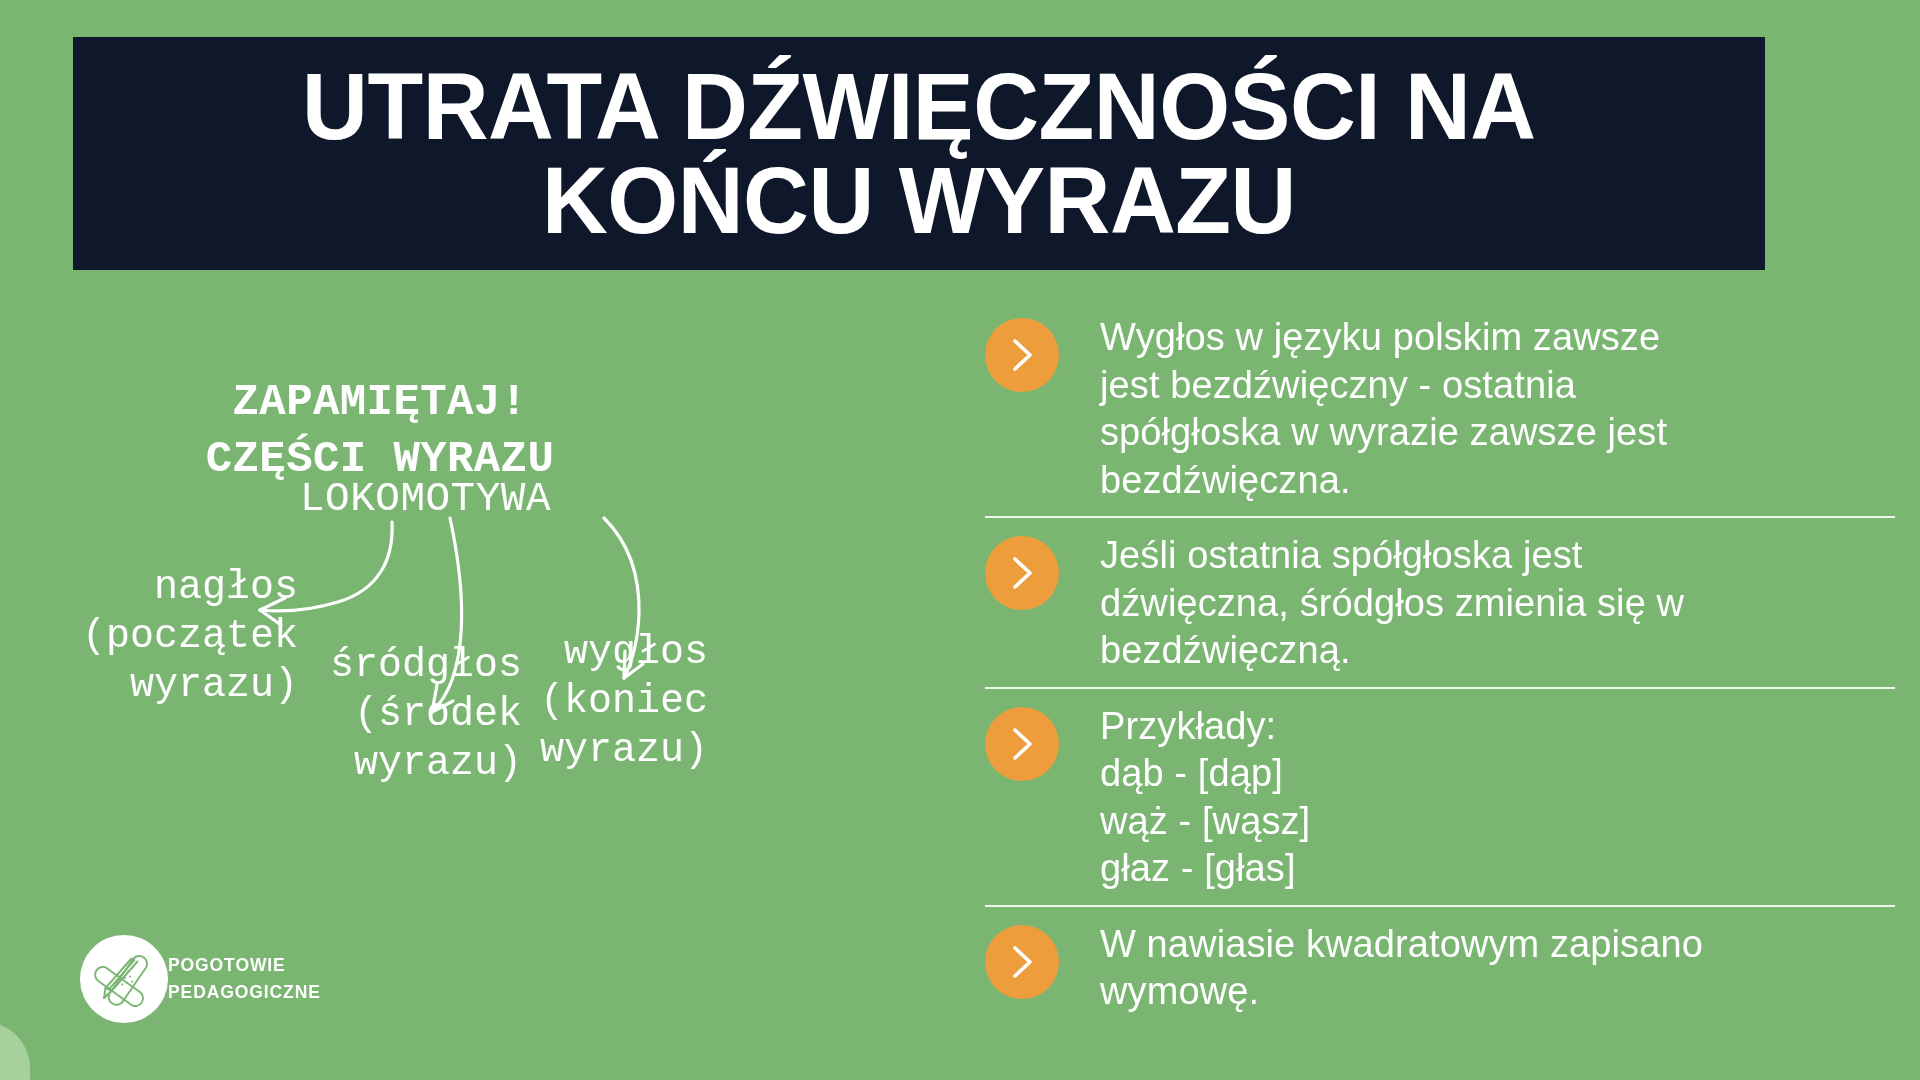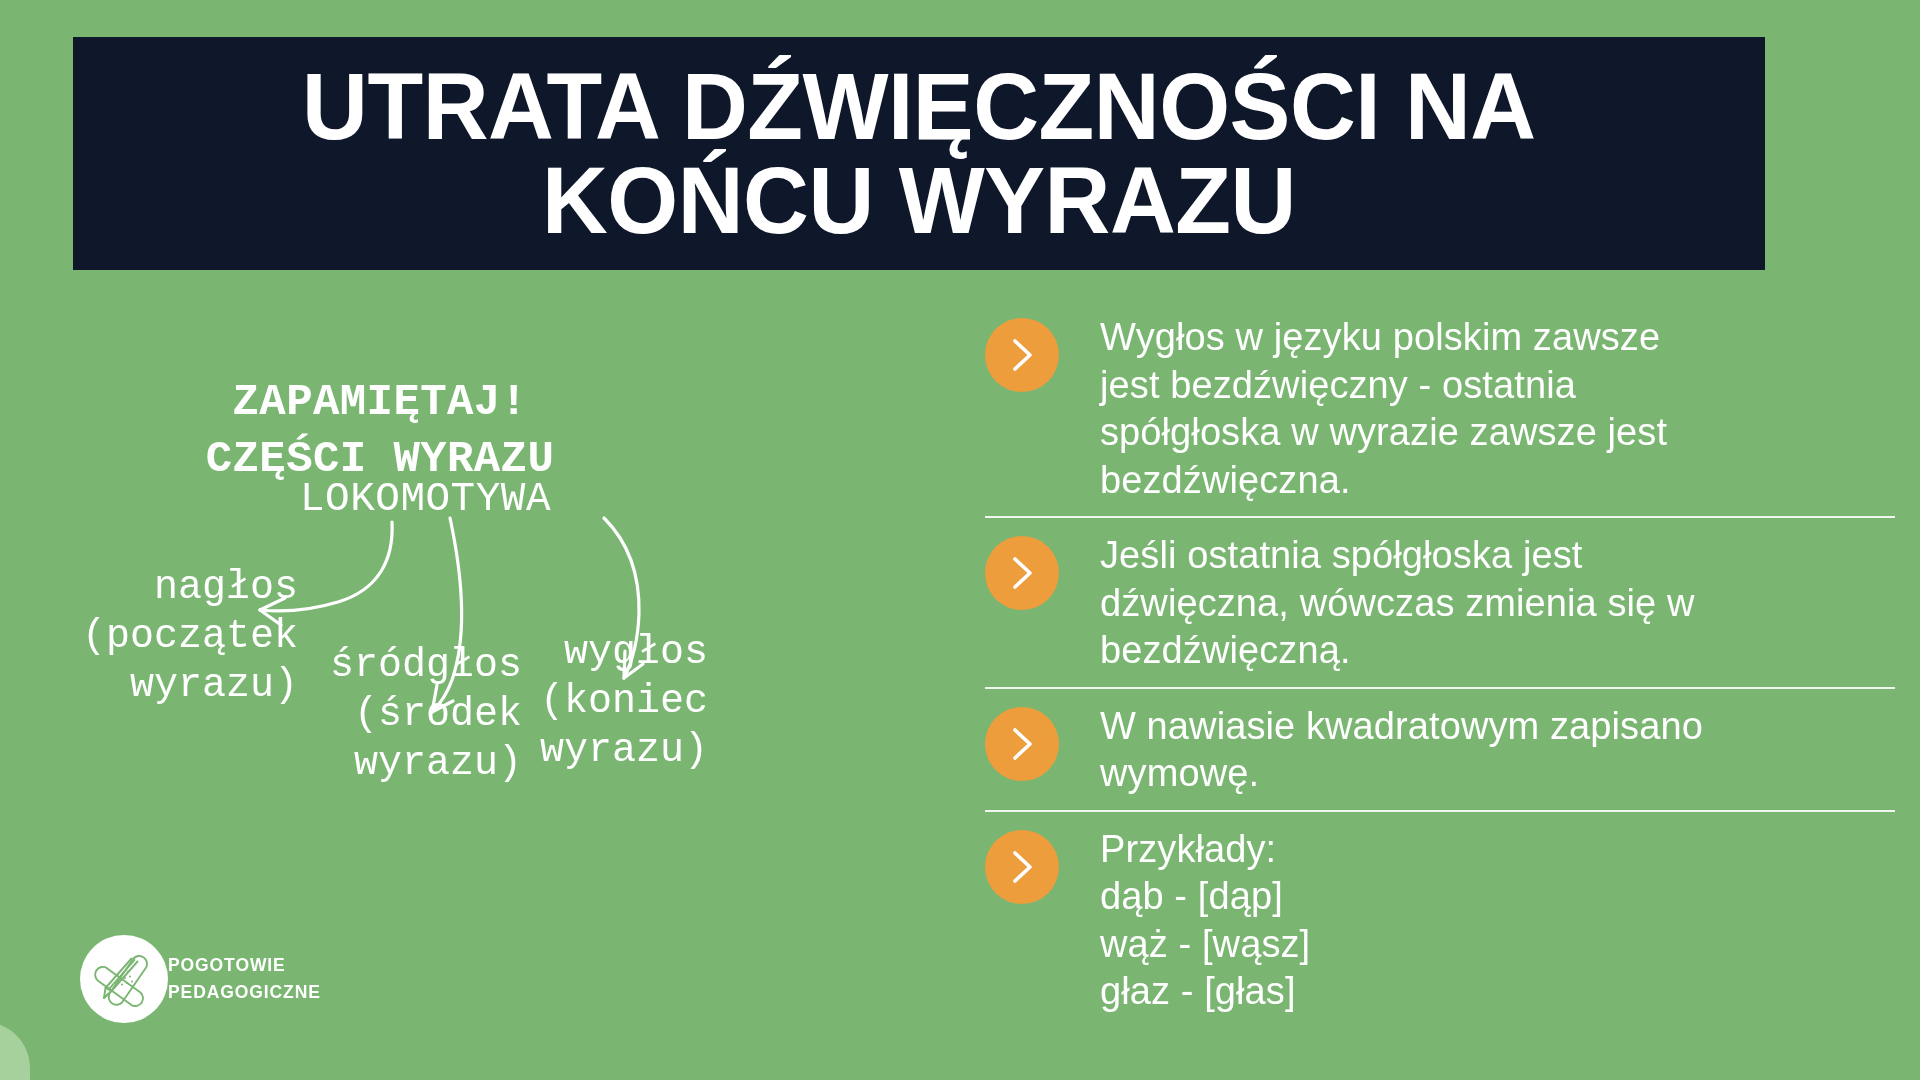--- a/index.html
+++ b/index.html
@@ -271,41 +271,41 @@
 bezdźwięczna.</div>
     </div>
 
     <div class="bullet-row">
       <div class="bullet-icon">
         <svg width="30" height="40" viewBox="0 0 30 40">
             <polyline points="8,6 23,20 8,34" fill="none" stroke="#FFFFFF" stroke-width="3.6" stroke-linecap="round" stroke-linejoin="round"></polyline>
           </svg>
       </div>
       <div class="bullet-text">Jeśli ostatnia spółgłoska jest
-dźwięczna, wówczas zmienia się w
+dźwięczna, śródgłos zmienia się w
 bezdźwięczną.</div>
-    </div>
-
-    <div class="bullet-row">
-      <div class="bullet-icon">
-        <svg width="30" height="40" viewBox="0 0 30 40">
-            <polyline points="8,6 23,20 8,34" fill="none" stroke="#FFFFFF" stroke-width="3.6" stroke-linecap="round" stroke-linejoin="round"></polyline>
-          </svg>
-      </div>
-      <div class="bullet-text">W nawiasie kwadratowym zapisano
-wymowę.</div>
     </div>
 
     <div class="bullet-row">
       <div class="bullet-icon">
         <svg width="30" height="40" viewBox="0 0 30 40">
             <polyline points="8,6 23,20 8,34" fill="none" stroke="#FFFFFF" stroke-width="3.6" stroke-linecap="round" stroke-linejoin="round"></polyline>
           </svg>
       </div>
       <div class="bullet-text">Przykłady:
 dąb - [dąp]
 wąż - [wąsz]
 głaz - [głas]</div>
     </div>
 
+    <div class="bullet-row">
+      <div class="bullet-icon">
+        <svg width="30" height="40" viewBox="0 0 30 40">
+            <polyline points="8,6 23,20 8,34" fill="none" stroke="#FFFFFF" stroke-width="3.6" stroke-linecap="round" stroke-linejoin="round"></polyline>
+          </svg>
+      </div>
+      <div class="bullet-text">W nawiasie kwadratowym zapisano
+wymowę.</div>
+    </div>
+
   </div>
 
 </div>
 
 </body></html>

